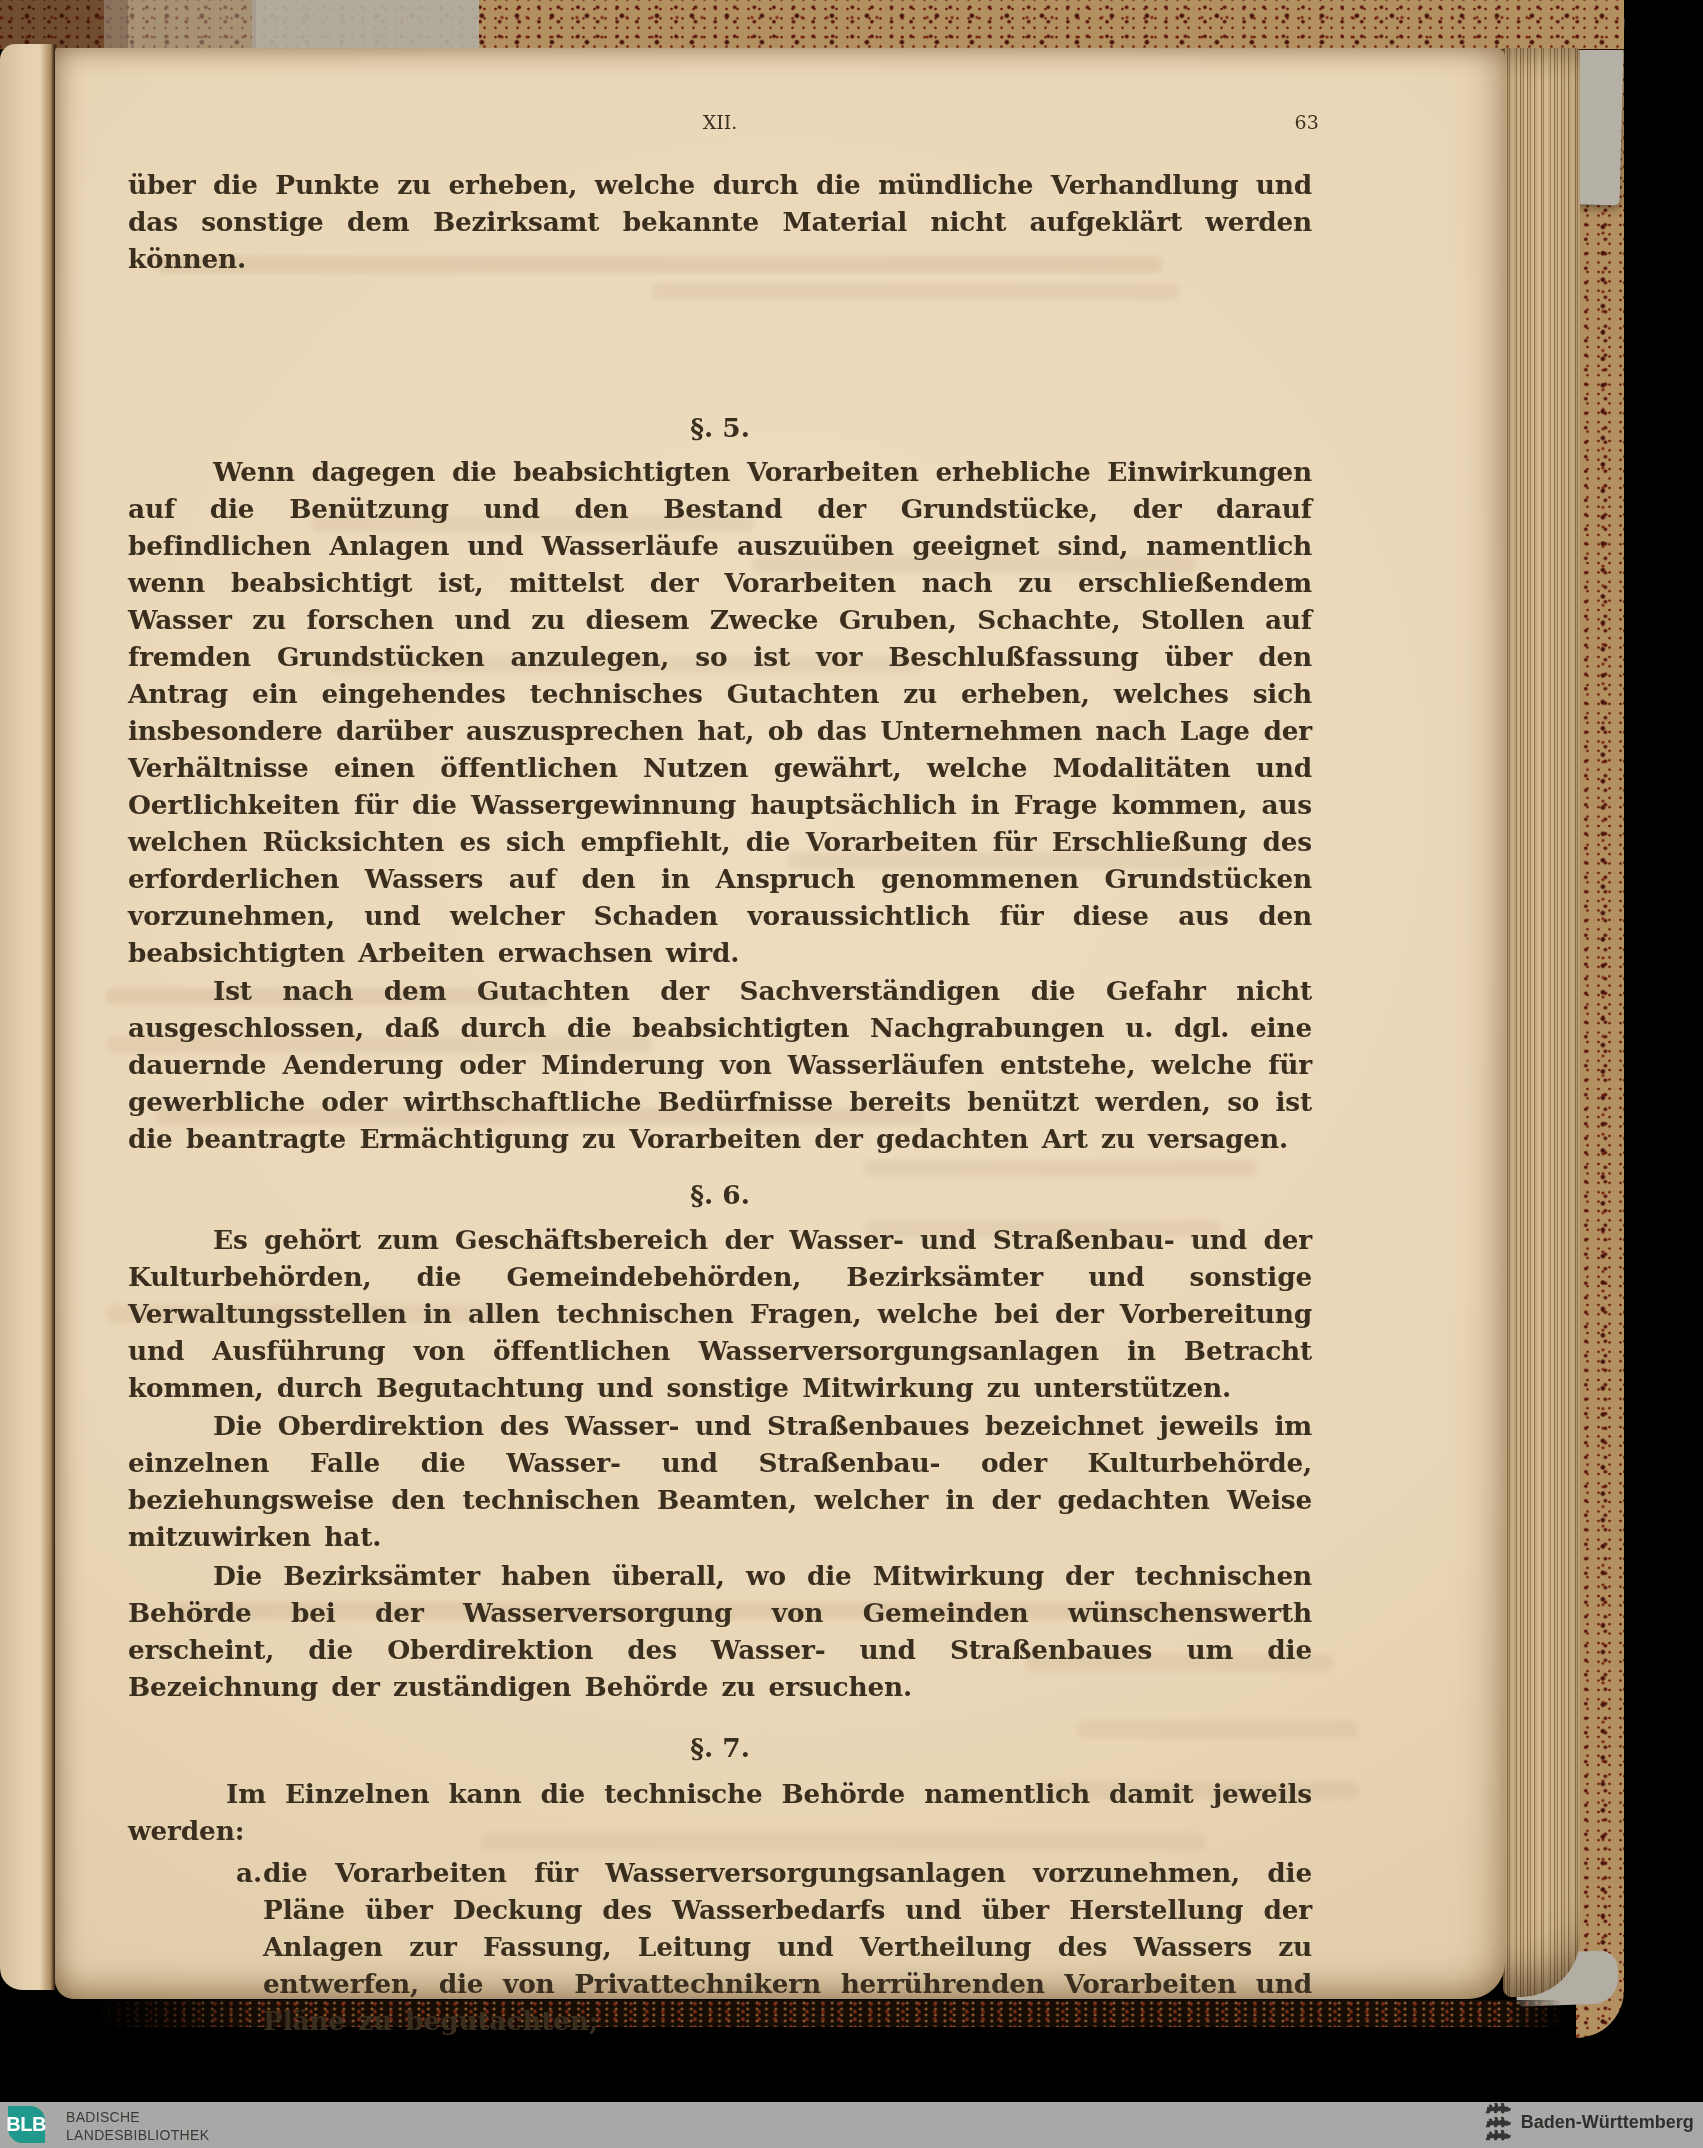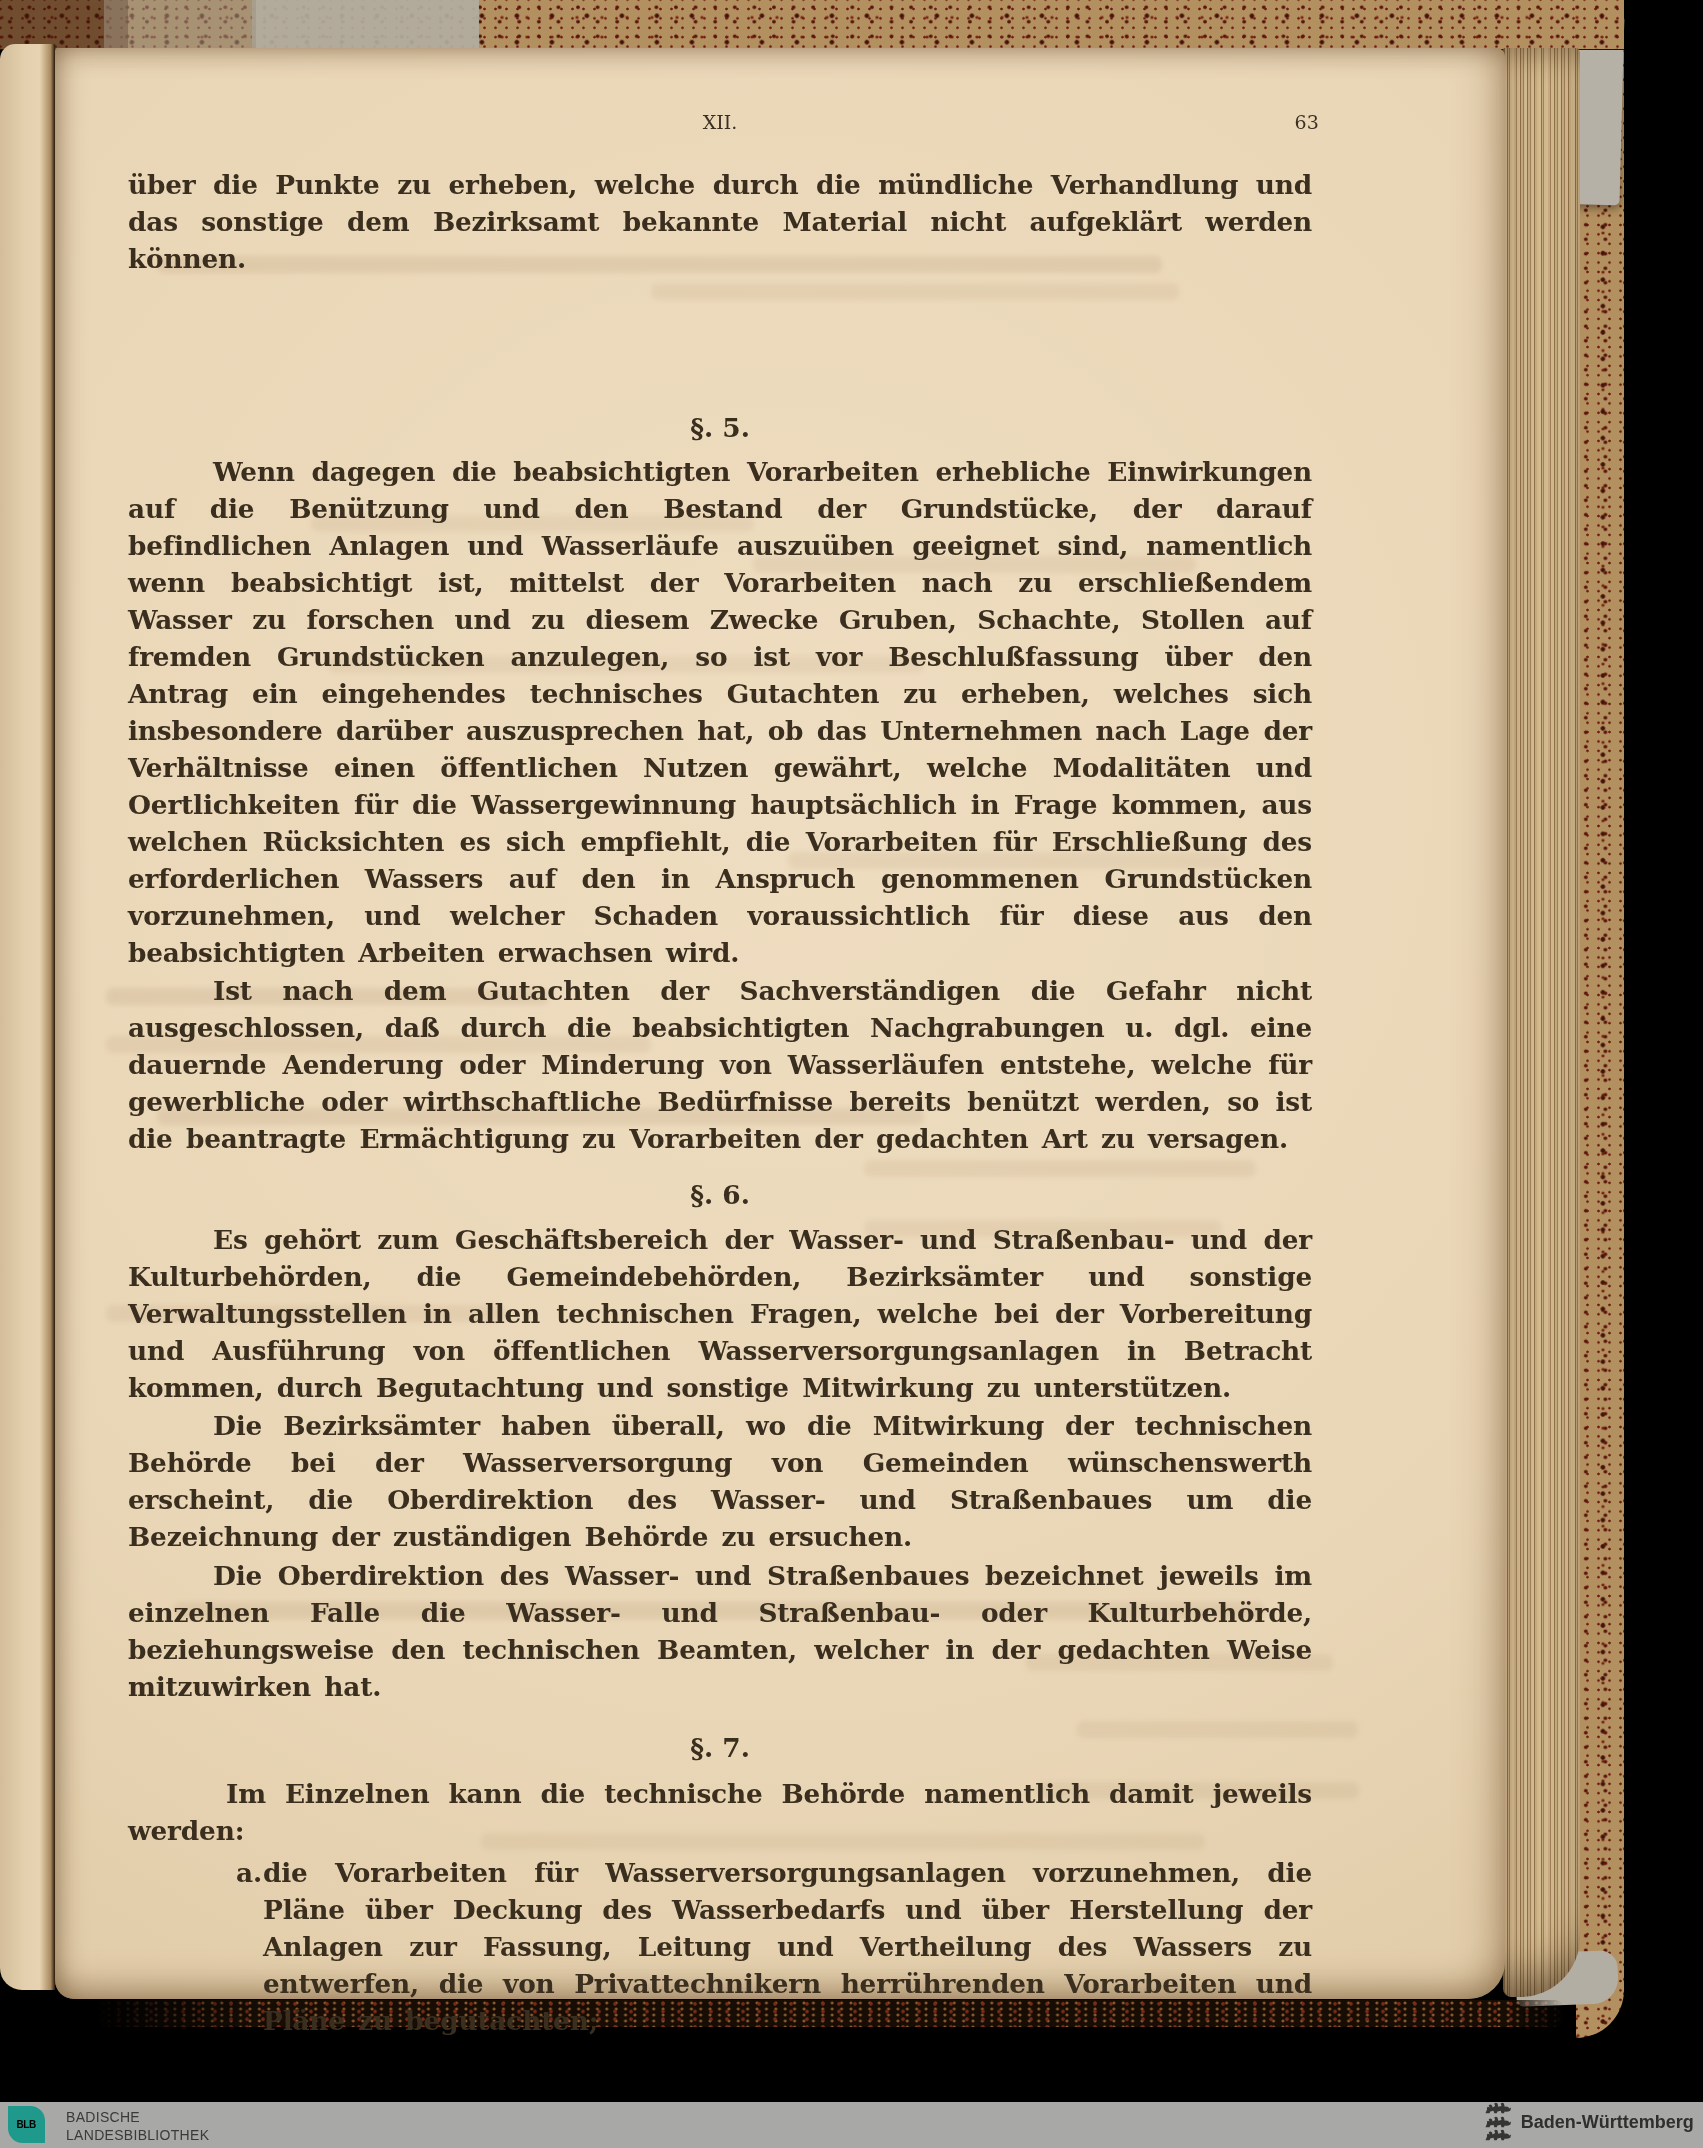--- a/index.html
+++ b/index.html
@@ -82,21 +82,21 @@
   .list-item{position:relative;margin-left:135px;width:1049px;text-indent:20.4px;}
   .list-item .marker{position:absolute;left:-27px;top:0;text-indent:0;}
 
   .streak{position:absolute;height:17px;background:#7e5c32;opacity:.10;filter:blur(2.6px);border-radius:6.8px;}
 
   
   .footer{position:absolute;left:0;top:2102px;width:1704px;height:46px;background:#a8a8a6;
     font-family:"Liberation Sans",sans-serif;display:flex;align-items:center;}
   .blb-logo{position:absolute;left:7.7px;top:4.3px;width:37px;height:37px;background:#1f998b;
     border-radius:0 40% 0 40%;display:flex;align-items:center;justify-content:center;
-    color:#000000;font-weight:bold;font-size:10px;letter-spacing:-0.4px;}
+    color:#ffffff;font-weight:bold;font-size:20px;letter-spacing:-0.4px;}
   .lib-name{position:absolute;left:66px;top:6px;font-weight:normal;font-size:14px;line-height:18px;
     color:#3a3a38;letter-spacing:0.3px;}
   .state-group{position:absolute;right:10.2px;top:0;height:40px;display:flex;align-items:center;gap:8.5px;}
   .lions{display:flex;flex-direction:column;gap:0.9px;}
   .lions svg{display:block;}
   .state-label{font-size:18px;font-weight:bold;color:#2f2f2d;}
 </style>
 </head>
 <body>
 
@@ -147,23 +147,23 @@
 
       <p class="para mt-p1">Wenn dagegen die beabsichtigten Vorarbeiten erhebliche Einwirkungen auf die Benützung und den Bestand der Grundstücke, der darauf befindlichen Anlagen und Wasserläufe auszuüben geeignet sind, namentlich wenn beabsichtigt ist, mittelst der Vorarbeiten nach zu erschließendem Wasser zu forschen und zu diesem Zwecke Gruben, Schachte, Stollen auf fremden Grundstücken anzulegen, so ist vor Beschlußfassung über den Antrag ein eingehendes technisches Gutachten zu erheben, welches sich insbesondere darüber auszusprechen hat, ob das Unternehmen nach Lage der Verhältnisse einen öffentlichen Nutzen gewährt, welche Modalitäten und Oertlichkeiten für die Wassergewinnung hauptsächlich in Frage kommen, aus welchen Rücksichten es sich empfiehlt, die Vorarbeiten für Erschließung des erforderlichen Wassers auf den in Anspruch genommenen Grundstücken vorzunehmen, und welcher Schaden voraussichtlich für diese aus den beabsichtigten Arbeiten erwachsen wird.</p>
 
       <p class="para mt-p2">Ist nach dem Gutachten der Sachverständigen die Gefahr nicht ausgeschlossen, daß durch die beabsichtigten Nachgrabungen u. dgl. eine dauernde Aenderung oder Minderung von Wasserläufen entstehe, welche für gewerbliche oder wirthschaftliche Bedürfnisse bereits benützt werden, so ist die beantragte Ermächtigung zu Vorarbeiten der gedachten Art zu versagen.</p>
 
 
       <p class="sechead mt-s6">§. 6.</p>
 
       <p class="para mt-p3">Es gehört zum Geschäftsbereich der Wasser- und Straßenbau- und der Kulturbehörden, die Gemeindebehörden, Bezirksämter und sonstige Verwaltungsstellen in allen technischen Fragen, welche bei der Vorbereitung und Ausführung von öffentlichen Wasserversorgungsanlagen in Betracht kommen, durch Begutachtung und sonstige Mitwirkung zu unterstützen.</p>
 
+      <p class="para mt-p4">Die Oberdirektion des Wasser- und Straßenbaues bezeichnet jeweils im einzelnen Falle die Wasser- und Straßenbau- oder Kulturbehörde, beziehungsweise den technischen Beamten, welcher in der gedachten Weise mitzuwirken hat.</p>
+
       <p class="para mt-p5">Die Bezirksämter haben überall, wo die Mitwirkung der technischen Behörde bei der Wasserversorgung von Gemeinden wünschenswerth erscheint, die Oberdirektion des Wasser- und Straßenbaues um die Bezeichnung der zuständigen Behörde zu ersuchen.</p>
-
-      <p class="para mt-p4">Die Oberdirektion des Wasser- und Straßenbaues bezeichnet jeweils im einzelnen Falle die Wasser- und Straßenbau- oder Kulturbehörde, beziehungsweise den technischen Beamten, welcher in der gedachten Weise mitzuwirken hat.</p>
 
       <p class="sechead mt-s7">§. 7.</p>
 
       <p class="para deep mt-p6">Im Einzelnen kann die technische Behörde namentlich damit jeweils werden:</p>
 
       <p class="para noindent mt-li list-item">
         <span class="marker">a.</span><span>die Vorarbeiten für Wasserversorgungsanlagen vorzunehmen, die Pläne über Deckung des Wasserbedarfs und über Herstellung der Anlagen zur Fassung, Leitung und Vertheilung des Wassers zu entwerfen, die von Privattechnikern herrührenden Vorarbeiten und Pläne zu begutachten;</span>
       </p>
 
     </div>

